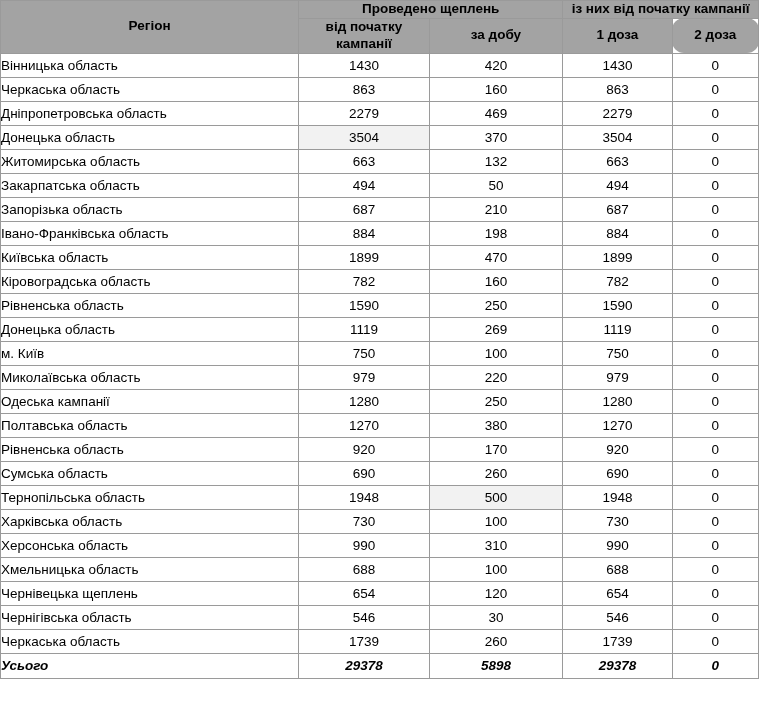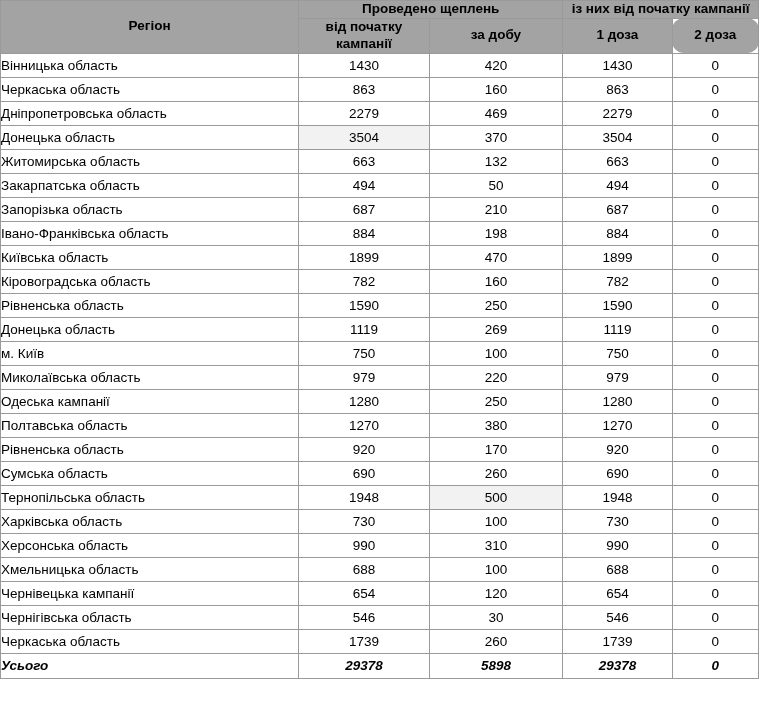--- a/index.html
+++ b/index.html
@@ -243,21 +243,21 @@
         <td class="num">0</td>
       </tr>
       <tr>
         <td class="region">Хмельницька область</td>
         <td class="num">688</td>
         <td class="num">100</td>
         <td class="num">688</td>
         <td class="num">0</td>
       </tr>
       <tr>
-        <td class="region">Чернівецька кампанії</td>
+        <td class="region">Чернівецька щеплень</td>
         <td class="num">654</td>
         <td class="num">120</td>
         <td class="num">654</td>
         <td class="num">0</td>
       </tr>
       <tr>
         <td class="region">Чернігівська область</td>
         <td class="num">546</td>
         <td class="num">30</td>
         <td class="num">546</td>

